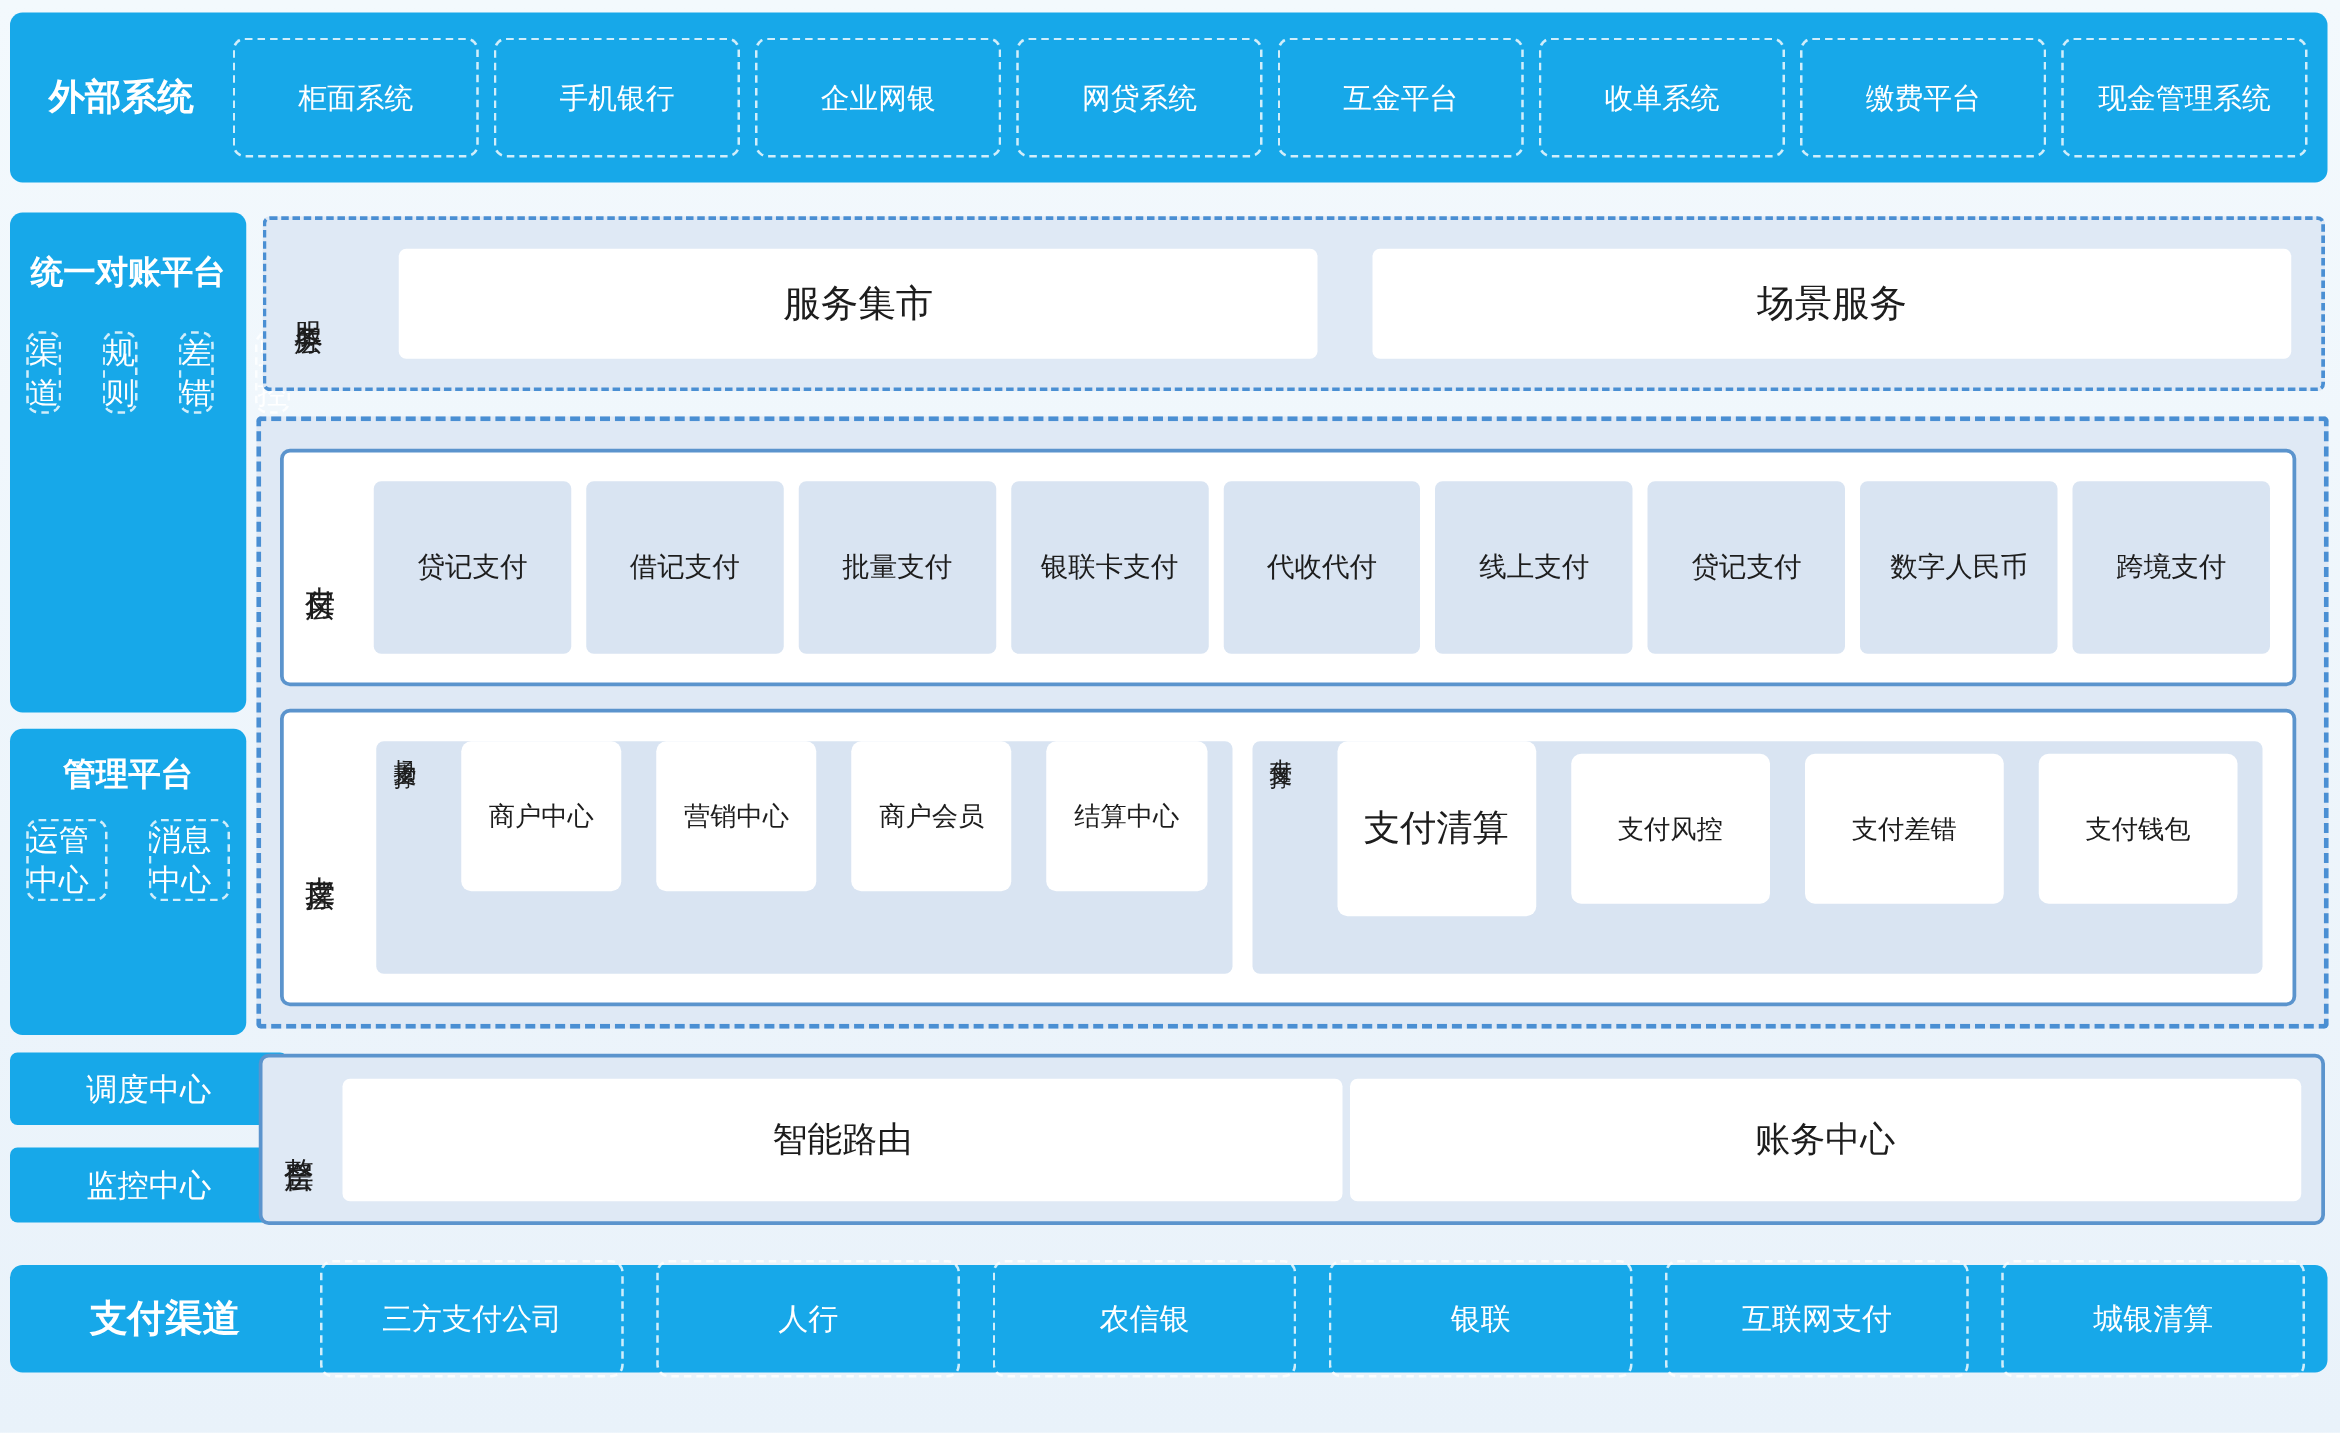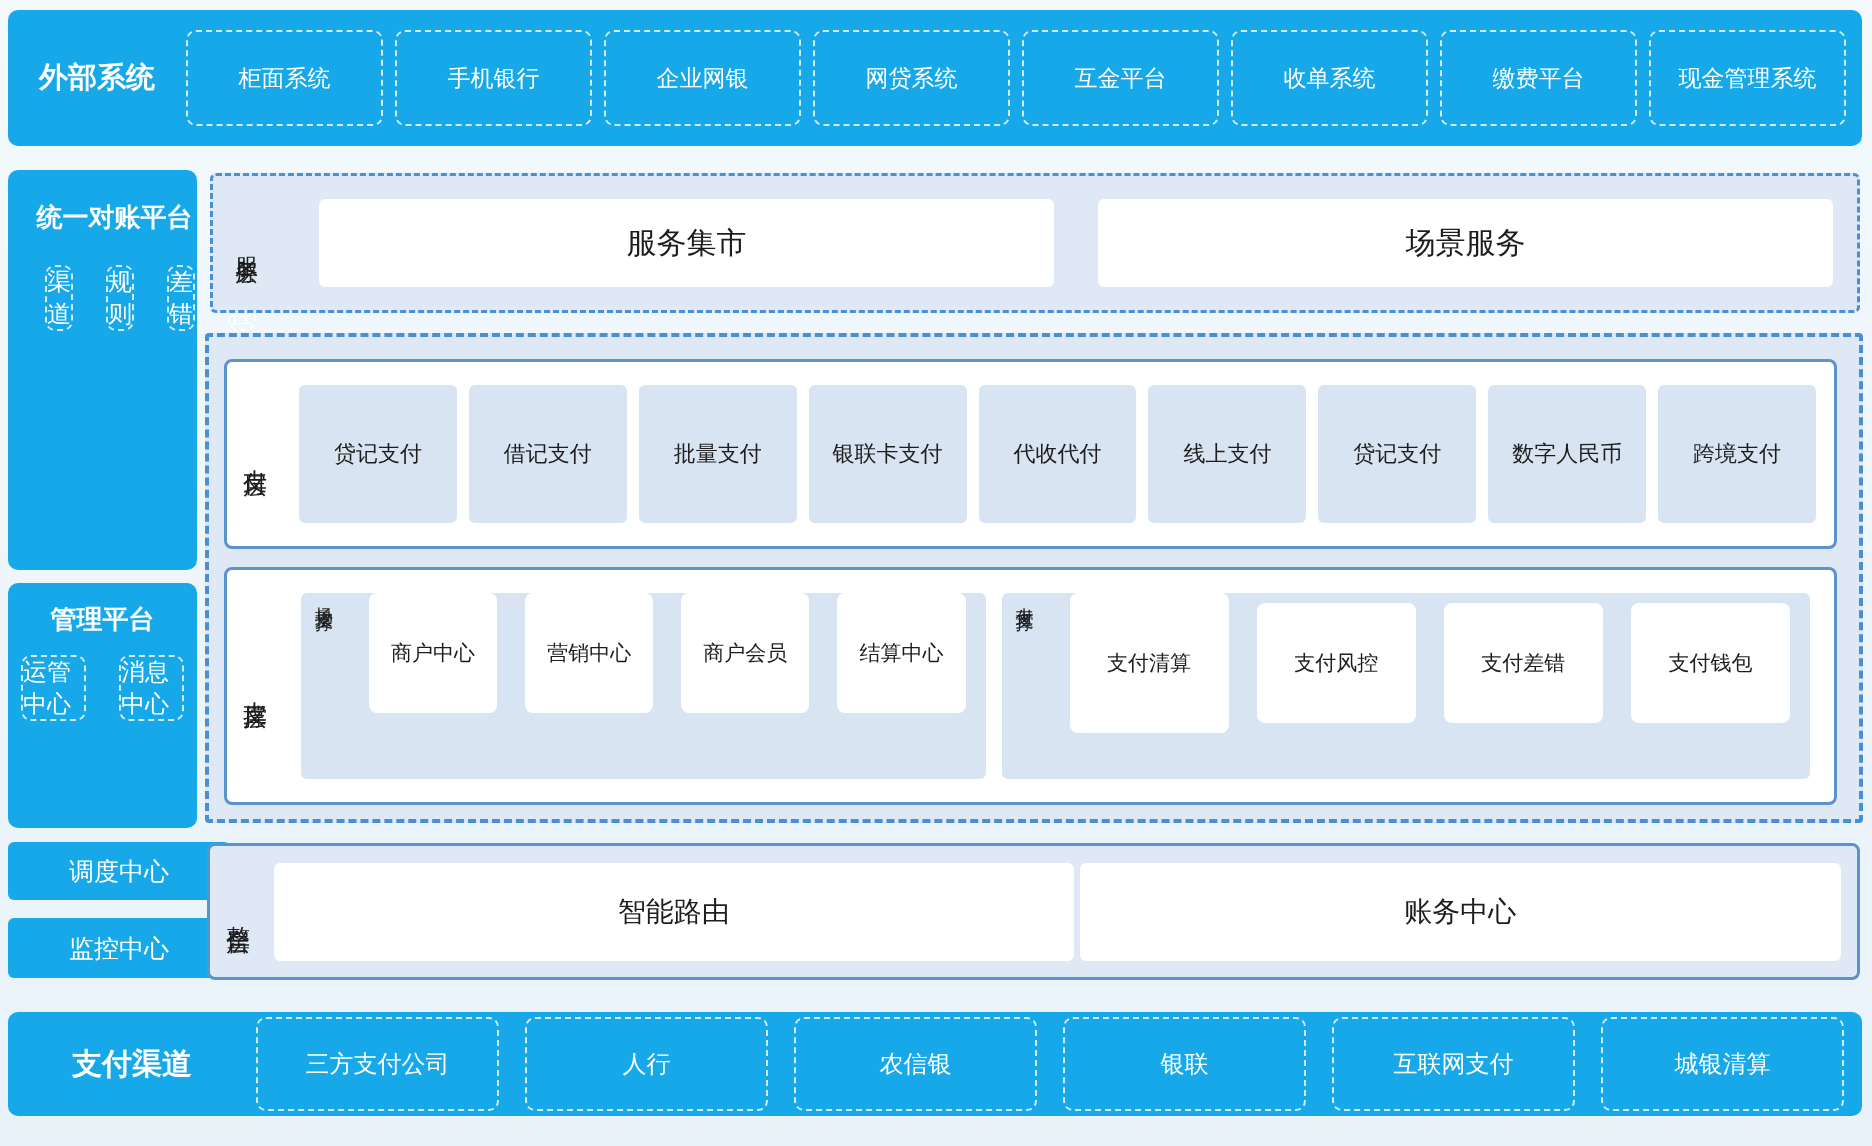--- a/index.html
+++ b/index.html
@@ -34,21 +34,21 @@
     flex:1;
     border:2px dashed rgba(255,255,255,.8);
     border-radius:10px;
     display:flex;align-items:center;justify-content:center;
     color:#fff;
     white-space:nowrap;
   }
   .topbar{left:8px;top:10px;width:1854px;height:136px;padding-right:16px;box-sizing:border-box;}
   .topbar .bar-title{width:178px;font-size:29px;}
   .topbar .dash-item{height:92px;font-size:23px;}
-  .bottombar{left:8px;top:1012px;width:1854px;height:104px;padding-right:18px;box-sizing:border-box;}
+  .bottombar{left:8px;top:1012px;width:1854px;height:86px;padding-right:18px;box-sizing:border-box;}
   .bottombar .bar-title{width:248px;font-size:30px;}
   .bottombar .bar-items{gap:26px;}
   .bottombar .dash-item{height:90px;font-size:24px;}
 
   
   .sidepanel{
     position:absolute;left:8px;width:189px;
     background:var(--blue);
     border-radius:10px;
     box-sizing:border-box;
@@ -60,21 +60,21 @@
     font-weight:bold;font-size:26px;
     flex:0 0 auto;
   }
   .panel-items{display:flex;flex-direction:row;gap:33px;padding:0 13px 13px;}
   .side-dash{
     border:2px dashed rgba(255,255,255,.8);
     border-radius:10px;
     display:flex;align-items:center;justify-content:center;
     font-size:24px;height:62px;
   }
-  .panel-reconcile{top:170px;height:400px;padding-left:24px;}
+  .panel-reconcile{top:170px;height:400px;}
   .panel-reconcile .panel-title{height:95px;}
   .panel-manage{top:583px;height:245px;}
   .panel-manage .panel-title{height:72px;}
   .side-solid{
     position:absolute;left:8px;width:222px;
     background:var(--blue);border-radius:6px;
     display:flex;align-items:center;justify-content:center;
     color:#fff;font-size:25px;
   }
   .block-dispatch{top:842px;height:58px;}
@@ -234,21 +234,21 @@
             <div class="whitebox" style="flex:1;height:120px;border-radius:8px;font-size:21px">营销中心</div>
             <div class="whitebox" style="flex:1;height:120px;border-radius:8px;font-size:21px">商户会员</div>
             <div class="whitebox" style="flex:1;height:120px;border-radius:8px;font-size:21px">结算中心</div>
           </div>
       </div>
 
       <div class="sub-group grp-pay">
         <div class="vlabel">支付支撑</div>
         <div class="bar-items" style="gap:28px">
 
-        <div class="whitebox" style="flex:1;height:140px;border-radius:8px;font-size:21px">支付清算</div>
+        <div class="whitebox" style="flex:1;height:140px;border-radius:8px;font-size:29px">支付清算</div>
             <div class="whitebox" style="flex:1;height:120px;border-radius:8px;font-size:21px">支付风控</div>
             <div class="whitebox" style="flex:1;height:120px;border-radius:8px;font-size:21px">支付差错</div>
             <div class="whitebox" style="flex:1;height:120px;border-radius:8px;font-size:21px">支付钱包</div>
           </div>
       </div>
     </div>
 
   </div>
 
   <div class="integration-layer">

